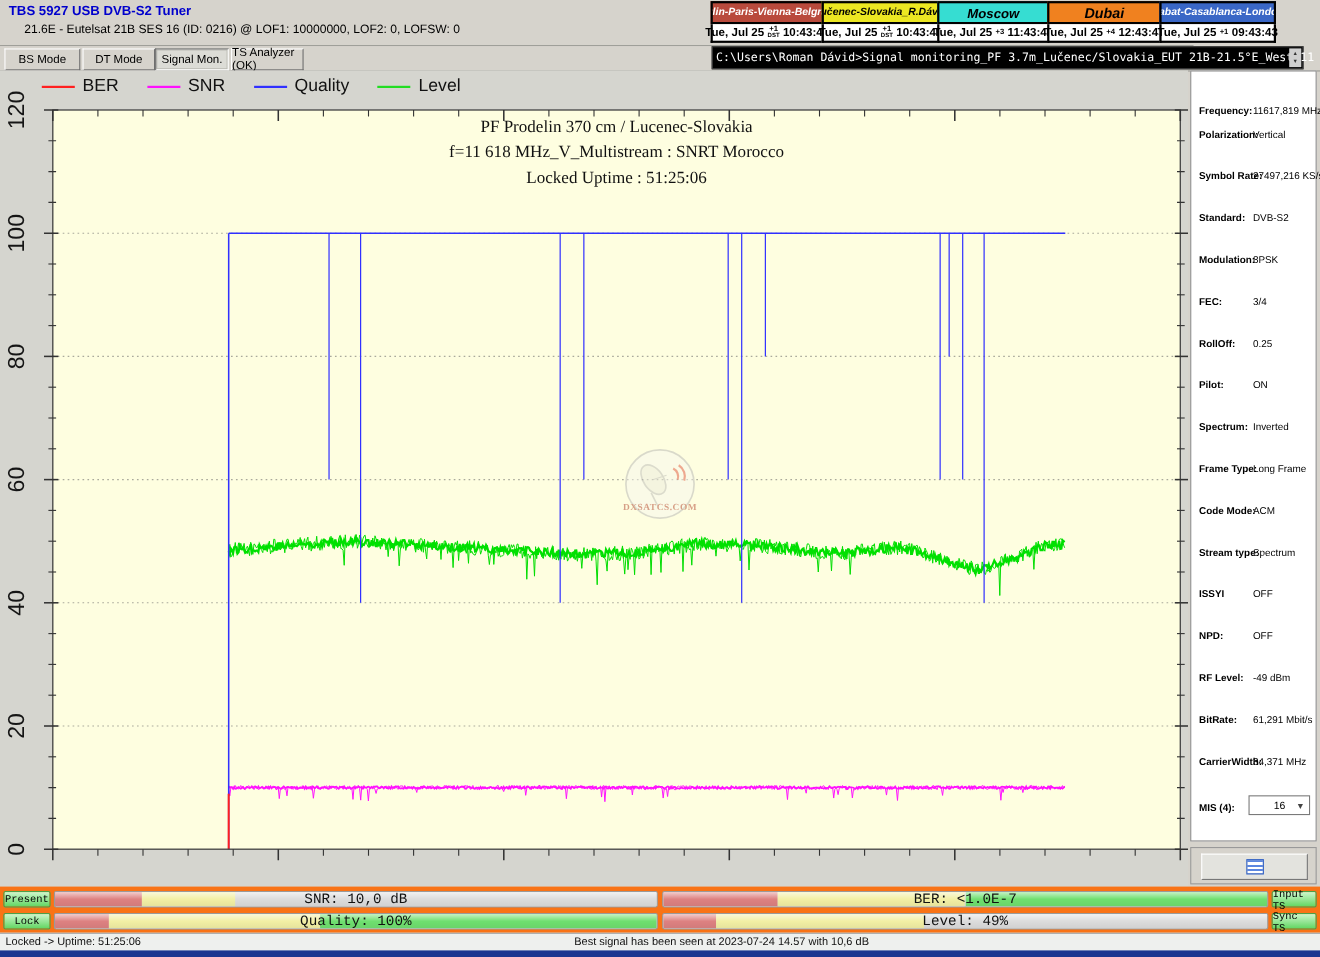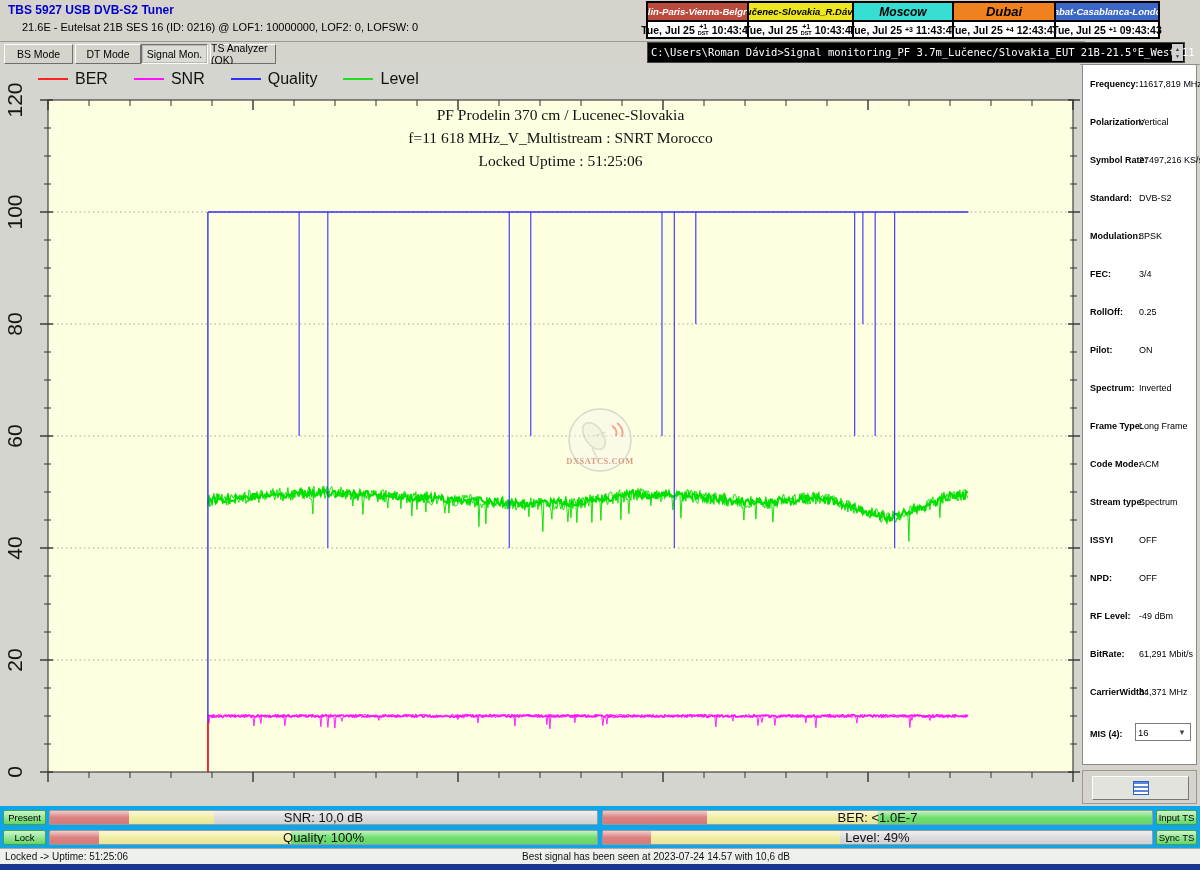--- a/index.html
+++ b/index.html
@@ -37,29 +37,29 @@
   .leg-line{width:30px;height:0;border-top:2px solid;margin-right:7px;}
   .leg-label{font-size:16px;color:#111;}
 
   
   #params{position:absolute;left:1082px;top:64px;width:115px;height:701px;background:#fff;border:1px solid #8a8a8a;box-sizing:border-box;}
   .prow{position:absolute;left:0;width:100%;height:14px;}
   .plabel{position:absolute;left:7px;font-size:9px;font-weight:bold;color:#000;white-space:nowrap;}
   .pvalue{position:absolute;left:56px;font-size:9px;color:#000;white-space:nowrap;}
   #mis-label{position:absolute;left:7px;top:664px;font-size:9px;font-weight:bold;}
   #mis-box{position:absolute;left:52px;top:658px;width:56px;height:18px;background:#fff;border:1px solid #7a7a7a;
-      font-size:9.5px;display:flex;align-items:center;padding-left:2px;box-sizing:border-box;}
+      font-size:9.5px;display:flex;align-items:center;padding-left:22px;box-sizing:border-box;}
   #mis-chevron{position:absolute;right:4px;font-size:8px;color:#444;}
   #btnpanel{position:absolute;left:1082px;top:770px;width:115px;height:34px;background:#d6d3cc;border:1px solid #999;box-sizing:border-box;}
   #log-button{position:absolute;left:9px;top:5px;width:95px;height:22px;background:#e3e3de;border:1px solid;
       border-color:#fff #777 #777 #fff;display:flex;align-items:center;justify-content:center;}
   #log-icon{width:14px;height:12px;border:1px solid #2f5fc4;background:repeating-linear-gradient(180deg,#5b86e0 0 2px,#ffffff 2px 4px);}
 
   
-  #meters{position:absolute;left:0;top:806px;width:1200px;height:42px;background:#0ea5e9;}
+  #meters{position:absolute;left:0;top:806px;width:1200px;height:42px;background:#f97316;font-family:Liberation Mono, monospace;}
   .grn{position:absolute;height:15px;background:linear-gradient(#ccf6cc,#63d663);border:1px solid #4aa04a;border-radius:2px;
       font-size:9.5px;color:#000;display:flex;align-items:center;justify-content:center;box-sizing:border-box;}
   .meter{position:absolute;height:15px;border:1px solid #9a9a9a;border-radius:2px;background:#dcdcdc;overflow:hidden;box-sizing:border-box;}
   .meter .seg{position:absolute;top:0;height:100%;}
   .meter .shine{position:absolute;left:0;top:0;width:100%;height:100%;background:linear-gradient(rgba(255,255,255,.6),rgba(255,255,255,0) 50%,rgba(0,0,0,.05));}
   .meter .mlabel{position:absolute;left:0;top:0;width:100%;height:100%;display:flex;align-items:center;justify-content:center;
       font-size:13px;color:#111;}
 
   
   #statusbar{position:absolute;left:0;top:848px;width:1200px;height:16px;background:#eef0ee;border-top:1px solid #a8a8a8;}
@@ -314,21 +314,21 @@
         <line x1="1073" y1="708" x2="1073" y2="718" stroke="#333" stroke-width="1.4"></line>
       </svg>
   </div>
 
   <div id="params">
     <div id="mis-label">MIS (4):</div>
     <div id="mis-box">
       <span>16</span>
       <span id="mis-chevron">▼</span>
     </div>
-  <div class="prow" style="top: 14px;">
+  <div class="prow" style="top: 31px;">
         <span class="plabel">Frequency:</span>
         <span class="pvalue">11617,819 MHz</span>
       </div>
       <div class="prow" style="top: 52px;">
         <span class="plabel">Polarization:</span>
         <span class="pvalue">Vertical</span>
       </div>
       <div class="prow" style="top: 90px;">
         <span class="plabel">Symbol Rate:</span>
         <span class="pvalue">27497,216 KS/s</span>

